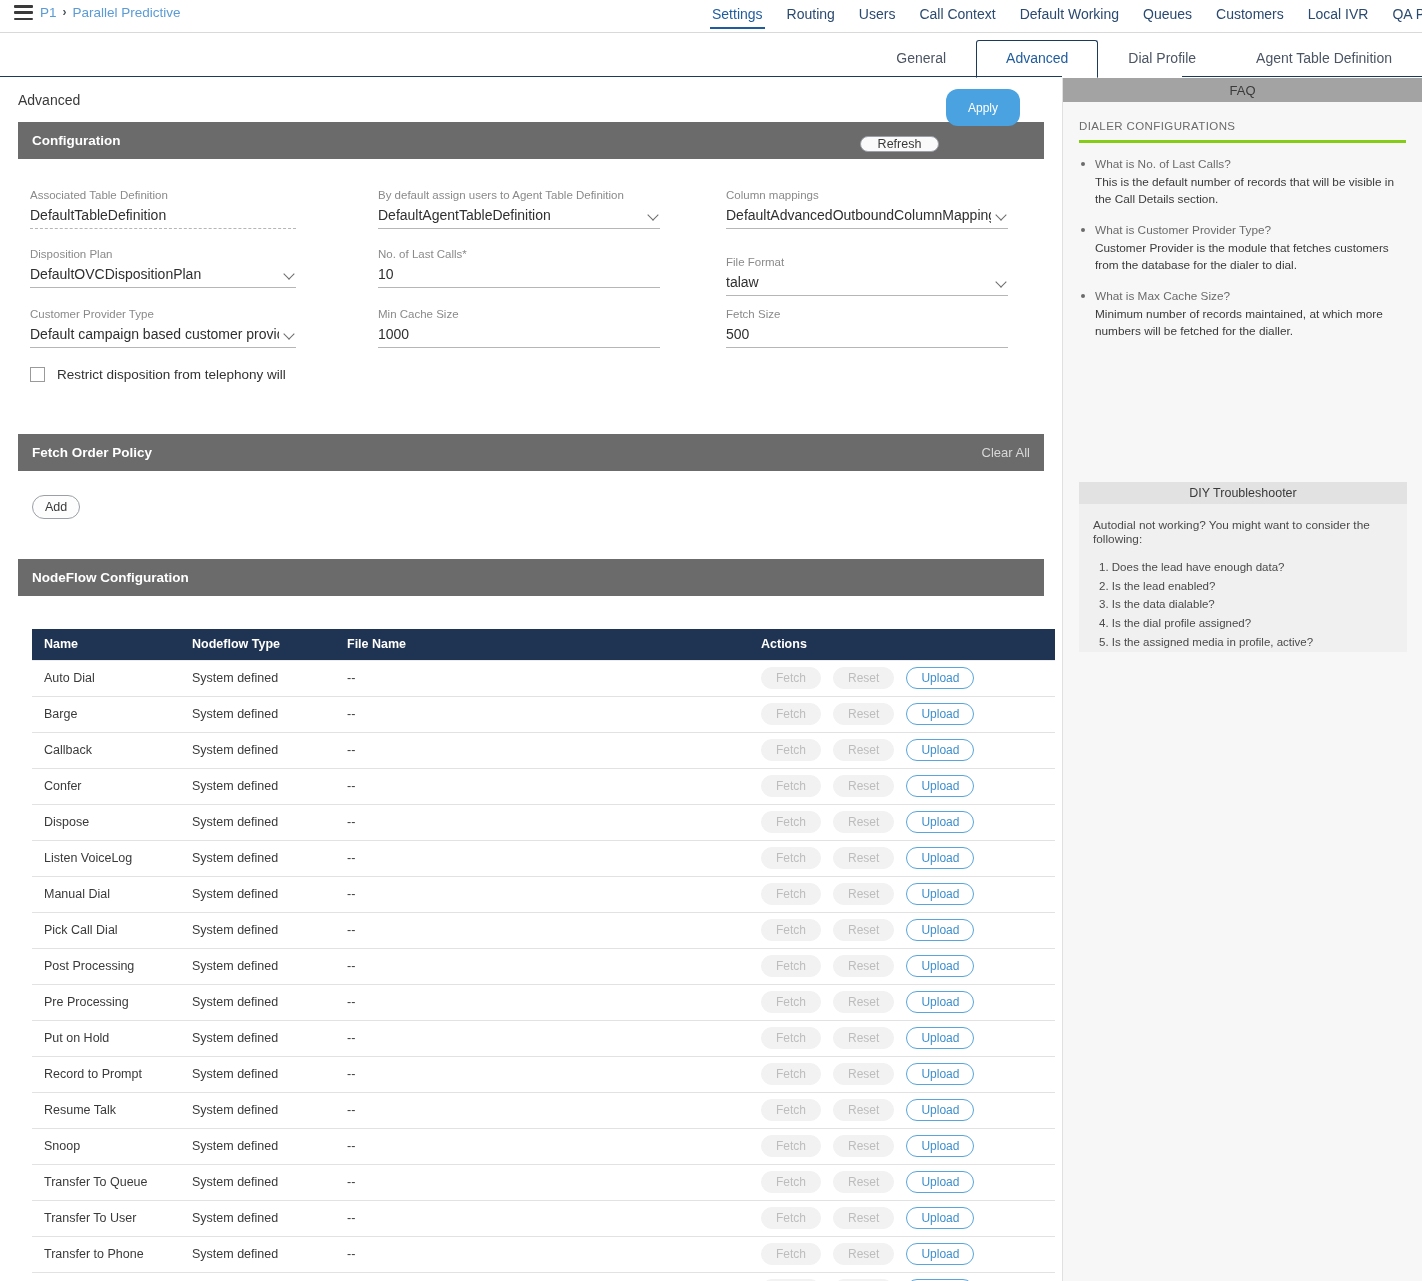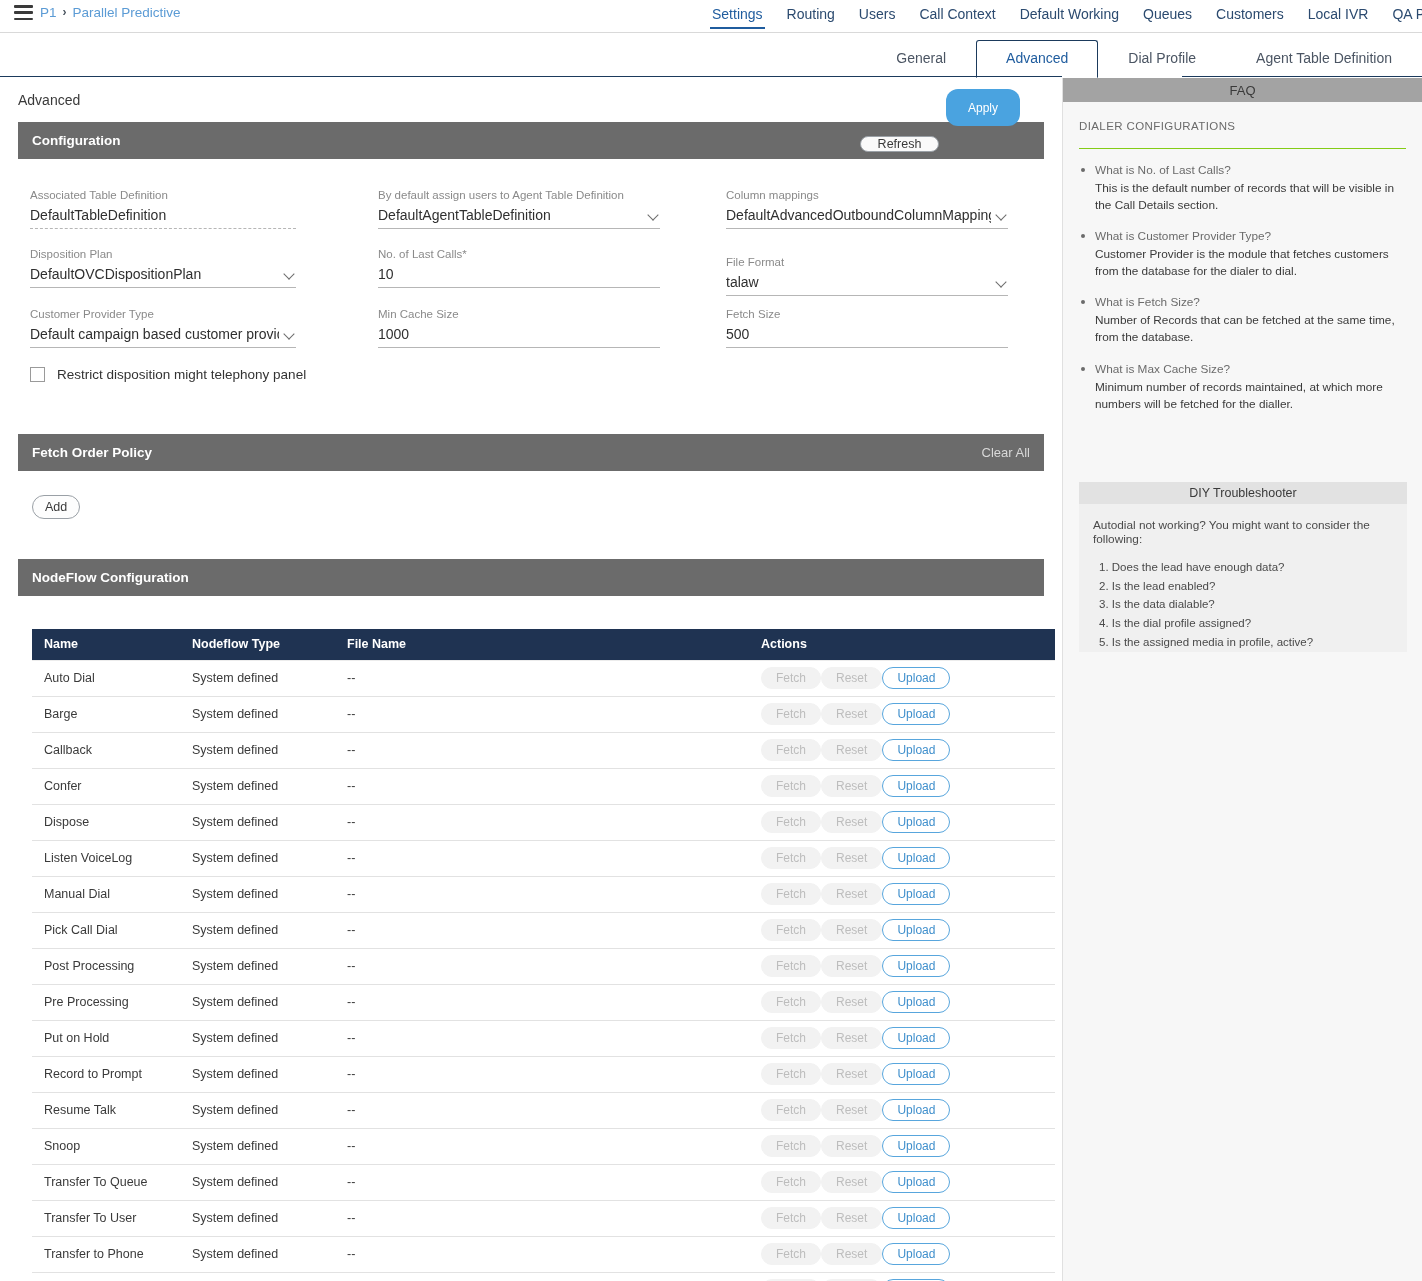--- a/index.html
+++ b/index.html
@@ -167,21 +167,21 @@
     font-size: 12.5px; color: #3a3a3a; height: 36px;
     border-bottom: 1px solid #e2e2e2; padding: 0 0 0 12px;
     vertical-align: middle;
   }
   table.nf tbody tr:first-child td { border-top: 1px solid #ececec; }
   .col-name { width: 148px; }
   .col-type { width: 155px; }
   .col-file { width: 414px; }
   .col-actions { width: 306px; }
 
-  .acts { display: flex; align-items: flex-end; gap: 0; }
+  .acts { display: flex; align-items: flex-end; gap: 12px; }
   .pill {
     height: 22px; min-width: 58px; border-radius: 11px;
     font-size: 12px; font-family: inherit;
     display: inline-flex; align-items: center; justify-content: center;
     padding: 0 14px;
   }
   .pill.disabled {
     background: #f2f2f2; border: 1px solid #f2f2f2; color: #bdbdbd; cursor: default;
   }
   .pill.outline-blue {
@@ -195,21 +195,21 @@
     background: #f7f7f7; border-left: 1px solid #e0e0e0;
   }
   .faq-header {
     height: 24px; background: #a3a3a3; color: #3a3a3a;
     display: flex; align-items: center; justify-content: center;
     font-size: 13px;
   }
   .faq-body { padding: 18px 16px 0 16px; }
   .faq-cat {
     font-size: 11.5px; color: #6b6b6b; letter-spacing: 0.4px;
-    padding-bottom: 16px; border-bottom: 1px solid #84cc16;
+    padding-bottom: 8px; border-bottom: 3px solid #84cc16;
   }
   ul.faq-list { list-style: none; margin: 14px 0 0 0; padding: 0; }
   ul.faq-list li { margin-bottom: 15px; position: relative; padding-left: 16px; }
   ul.faq-list li::before {
     content: ""; position: absolute; left: 2px; top: 5px;
     width: 4px; height: 4px; border-radius: 50%; background: #6b6b6b;
   }
   .faq-q { font-size: 11.8px; color: #6b6b6b; margin-bottom: 3px; }
   .faq-a { font-size: 11.8px; color: #3a3a3a; line-height: 1.45; }
 
@@ -341,21 +341,21 @@
 
       <div class="field" style="left:726px; top:149px; width:282px;">
         <span class="flabel">Fetch Size</span>
         <div class="fvalue">
           <span class="txt">500</span>
         </div>
       </div>
 
       <div class="checkrow" style="top:208px;">
         <span class="checkbox"></span>
-        <span class="cl">Restrict disposition might telephony panel</span>
+        <span class="cl">Restrict disposition from telephony will</span>
       </div>
     </div>
 
     <div class="section-bar">
       <span>Fetch Order Policy</span>
       <span class="spacer"></span>
       <span class="clear-all">Clear All</span>
     </div>
 
     <div style="position:relative;height:88px;">
@@ -606,24 +606,20 @@
       <ul class="faq-list" id="faq-list">
           <li>
             <div class="faq-q">What is No. of Last Calls?</div>
             <div class="faq-a">This is the default number of records that will be visible in the Call Details section.</div>
           </li>
           <li>
             <div class="faq-q">What is Customer Provider Type?</div>
             <div class="faq-a">Customer Provider is the module that fetches customers from the database for the dialer to dial.</div>
           </li>
           <li>
-            <div class="faq-q">What is Fetch Size?</div>
-            <div class="faq-a">Number of Records that can be fetched at the same time, from the database.</div>
-          </li>
-          <li>
             <div class="faq-q">What is Max Cache Size?</div>
             <div class="faq-a">Minimum number of records maintained, at which more numbers will be fetched for the dialler.</div>
           </li>
         </ul>
     </div>
 
     <div class="diy-wrap">
       <div class="diy-header">DIY Troubleshooter</div>
       <div class="diy-body">
         <div class="diy-intro">Autodial not working? You might want to consider the following:</div>

